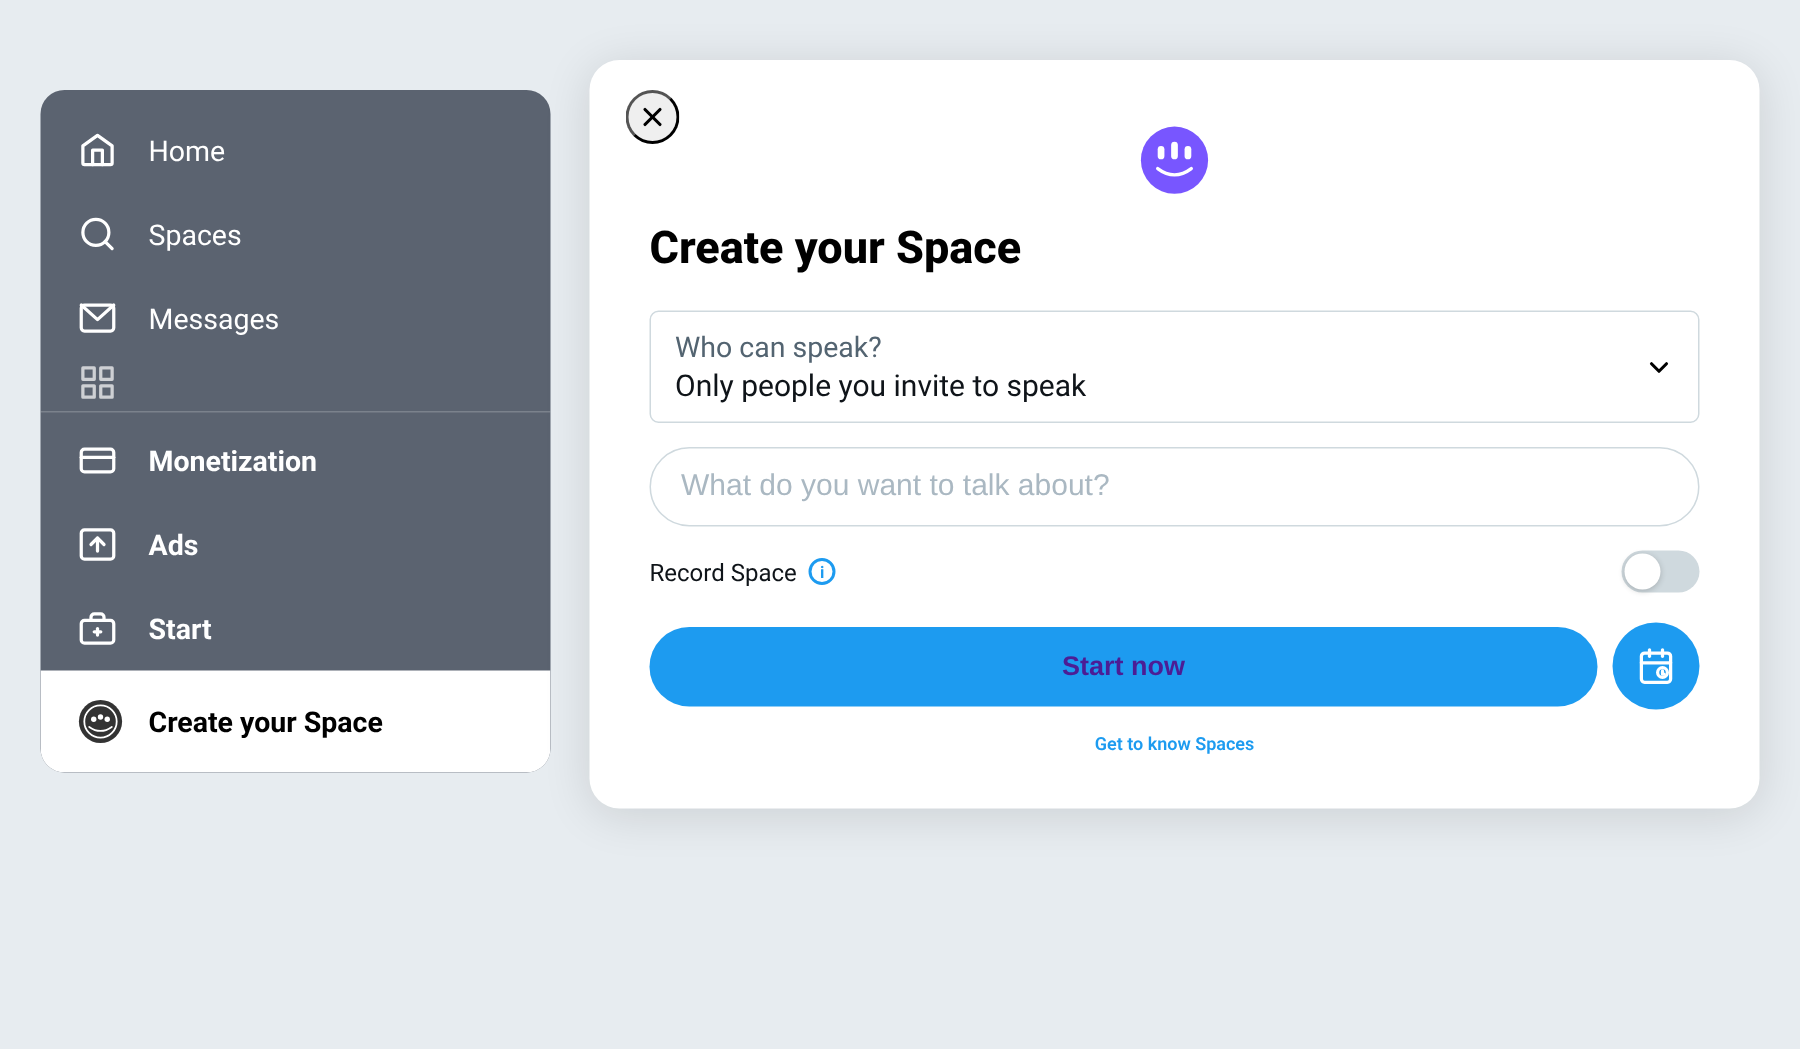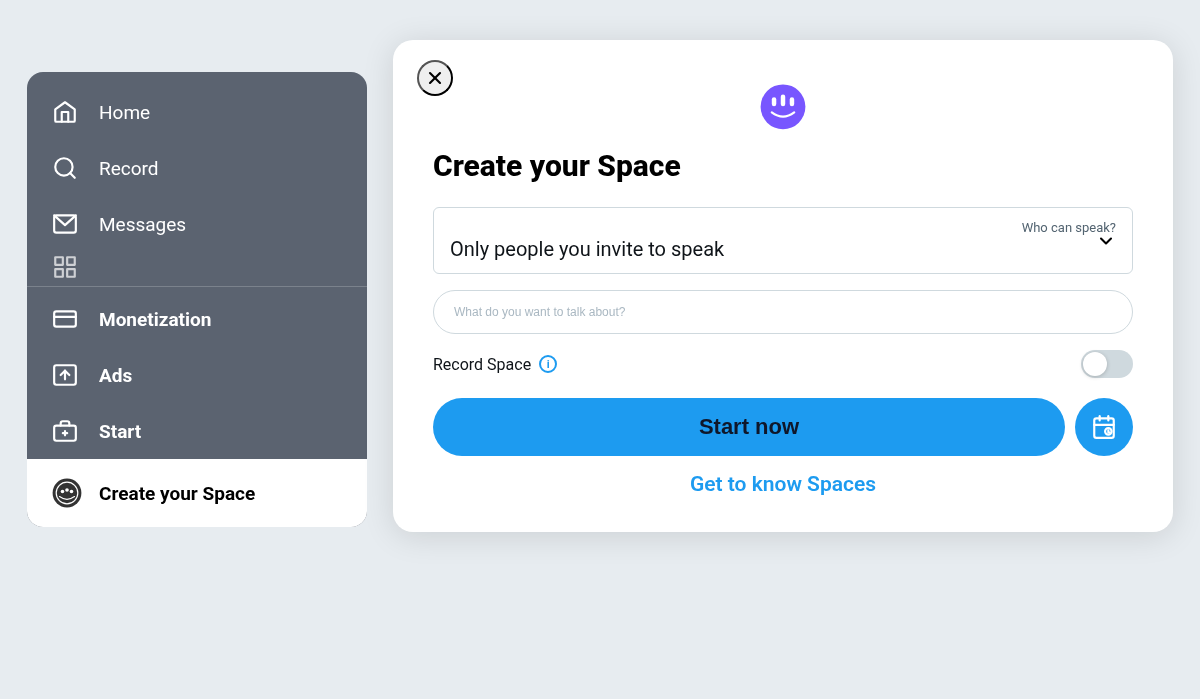--- a/index.html
+++ b/index.html
@@ -12,21 +12,21 @@
       align-items: center;
       justify-content: center;
       position: relative;
       overflow: hidden;
     }
 
     
     .sidebar {
       position: absolute;
       left: 27px;
-      top: 72px;
+      top: 60px;
       width: 340px;
       background: #5b6370;
       border-radius: 16px;
       padding: 12px 0 0 0;
       overflow: hidden;
     }
 
     .sidebar-item {
       display: flex;
       align-items: center;
@@ -134,24 +134,23 @@
     .dropdown-container {
       border: 1.5px solid #cfd9de;
       border-radius: 6px;
       padding: 12px 16px;
       margin-bottom: 16px;
       cursor: pointer;
       position: relative;
     }
 
     .dropdown-label {
-      font-size: 13px;
+      font-size: 19px;
       color: #536471;
       margin-bottom: 2px;
-      text-align: right;
     }
 
     .dropdown-value {
       font-size: 20px;
       color: #0f1419;
     }
 
     .dropdown-arrow {
       position: absolute;
       right: 16px;
@@ -160,21 +159,21 @@
       font-size: 18px;
       color: #0f1419;
     }
 
     
     .topic-input {
       width: 100%;
       border: 1.5px solid #cfd9de;
       border-radius: 999px;
       padding: 14px 20px;
-      font-size: 12px;
+      font-size: 20px;
       color: #536471;
       outline: none;
       margin-bottom: 16px;
     }
 
     .topic-input::placeholder {
       color: #aab8c2;
     }
 
     
@@ -234,24 +233,24 @@
     .actions-row {
       display: flex;
       gap: 10px;
       margin-bottom: 16px;
       align-items: center;
     }
 
     .start-now-btn {
       flex: 1;
       background: #1d9bf0;
-      color: #0f172a;
+      color: #4c1d95;
       border: none;
       border-radius: 999px;
-      font-size: 22px;
+      font-size: 18px;
       font-weight: 700;
       padding: 16px;
       cursor: pointer;
     }
 
     .schedule-btn {
       width: 58px;
       height: 58px;
       background: #1d9bf0;
       color: white;
@@ -261,21 +260,21 @@
       cursor: pointer;
       display: flex;
       align-items: center;
       justify-content: center;
       flex-shrink: 0;
     }
 
     .learn-link {
       text-align: center;
       color: #1d9bf0;
-      font-size: 21px;
+      font-size: 12px;
       cursor: pointer;
       font-weight: 600;
     }
 
     
     svg {
       display: block;
     }
   </style>
 </head>
@@ -293,21 +292,21 @@
     <span class="label">Home</span>
   </div>
 
   <div class="sidebar-item">
     <span class="icon">
       <svg width="26" height="26" viewBox="0 0 24 24" fill="none" stroke="white" stroke-width="2" stroke-linecap="round" stroke-linejoin="round">
         <circle cx="11" cy="11" r="8"></circle>
         <line x1="21" y1="21" x2="16.65" y2="16.65"></line>
       </svg>
     </span>
-    <span class="label">Record</span>
+    <span class="label">Spaces</span>
   </div>
 
 
   <div class="sidebar-item">
     <span class="icon">
       <svg width="26" height="26" viewBox="0 0 24 24" fill="none" stroke="white" stroke-width="2" stroke-linecap="round" stroke-linejoin="round">
         <rect x="2" y="4" width="20" height="16" rx="2"></rect>
         <polyline points="2,4 12,13 22,4"></polyline>
       </svg>
     </span>

